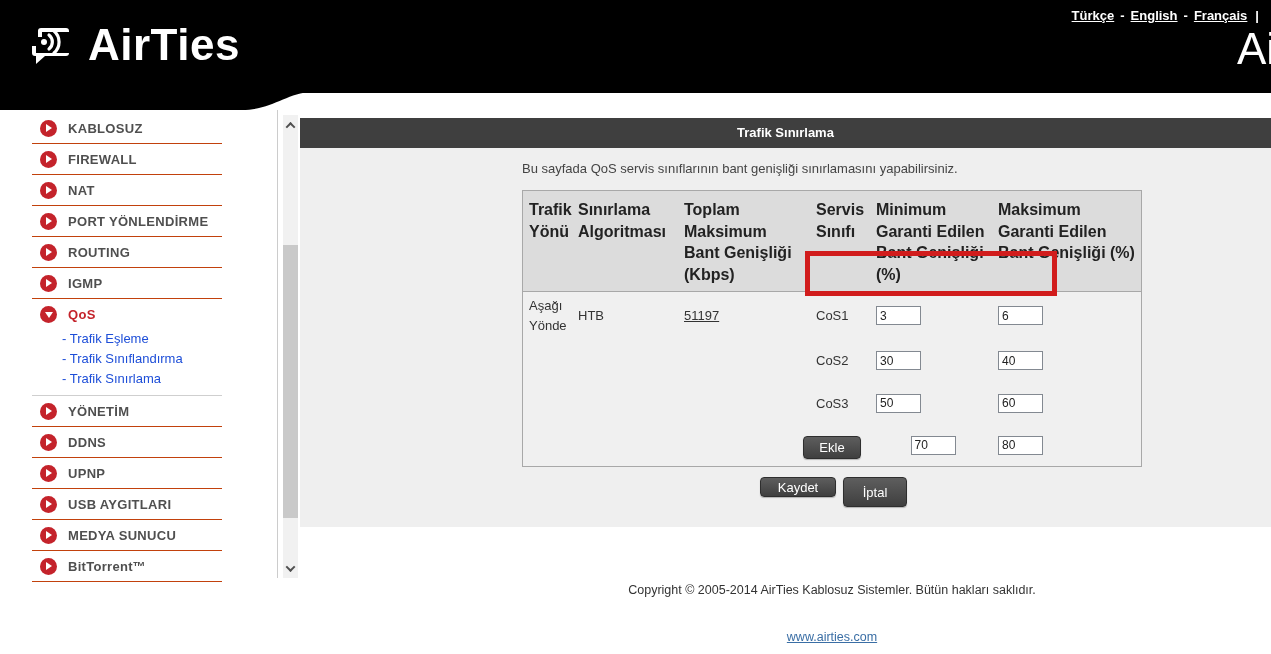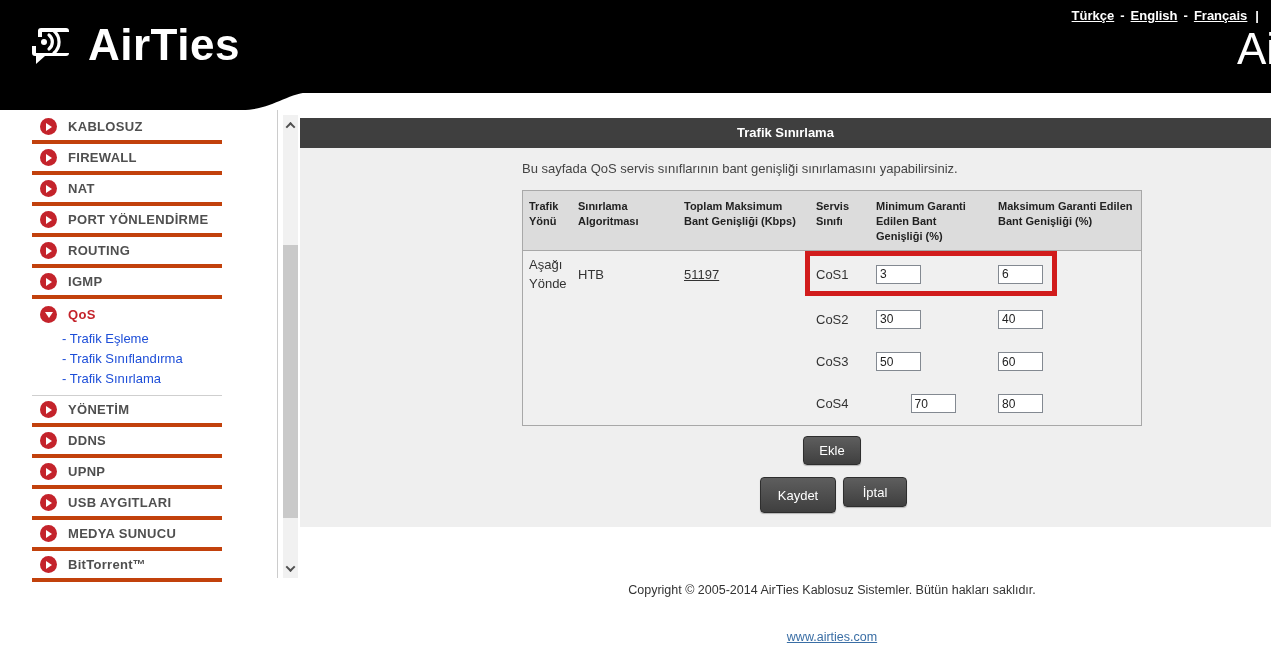--- a/index.html
+++ b/index.html
@@ -13,21 +13,21 @@
   .logo { position:absolute; left:28px; top:20px; display:flex; align-items:center; gap:14px; }
   .logo-text { color:#fff; font-size:44px; font-weight:600; letter-spacing:0.5px; }
   .langbar { position:absolute; top:8px; right:12px; color:#fff; font-size:13px; font-weight:bold; }
   .langbar a { color:#fff; text-decoration:underline; cursor:pointer; }
   .langbar .sep { margin:0 6px; text-decoration:none; }
   .langbar .pipe { margin-left:8px; }
   .model-text { position:absolute; left:1237px; top:24px; color:#fff; font-size:44px; white-space:nowrap; }
 
   
   .sidebar { position:absolute; left:32px; top:113px; width:190px; }
-  .nav-item { height:31px; display:flex; align-items:center; border-bottom:4px solid #c2410c; cursor:pointer; }
+  .nav-item { height:31px; display:flex; align-items:center; border-bottom:1px solid #c2410c; cursor:pointer; }
   .nav-icon { width:17px; height:17px; min-width:17px; border-radius:50%; background:#c4232b; margin-left:8px; margin-right:11px; position:relative; }
   .nav-icon .tri-right { position:absolute; left:6px; top:4.5px; width:0; height:0; border-left:6px solid #fff; border-top:4px solid transparent; border-bottom:4px solid transparent; }
   .nav-icon .tri-down { position:absolute; left:4.5px; top:6px; width:0; height:0; border-top:6px solid #fff; border-left:4px solid transparent; border-right:4px solid transparent; }
   .nav-label { font-size:13px; font-weight:bold; color:#4f4f4f; letter-spacing:0.3px; }
   .nav-item.active .nav-label { color:#c4232b; }
   .nav-item.no-border { border-bottom:none; height:30px; }
   .submenu { border-bottom:1px solid #cfcfcf; padding-bottom:6px; }
   .subitem { height:20px; line-height:20px; padding-left:30px; font-size:13px; color:#1d4ed8; cursor:pointer; }
   .side-divider { position:absolute; left:277px; top:110px; width:1px; height:468px; background:#ccc; }
 
@@ -40,33 +40,33 @@
   .chev.down { transform:rotate(225deg) translate(1px,1px); }
   .sb-thumb { position:absolute; left:0; top:130px; width:15px; height:273px; background:#c9c9c9; cursor:pointer; }
 
   
   .content-bg { position:absolute; left:300px; top:118px; width:971px; height:409px; background:#efefef; }
   .titlebar { position:absolute; left:300px; top:118px; width:971px; height:30px; background:#3f3f3f; color:#fff; font-size:13px; font-weight:bold; text-align:center; line-height:30px; }
   .desc { position:absolute; left:522px; top:161px; font-size:13px; color:#444; }
 
   .qtable { position:absolute; left:522px; top:190px; width:620px; border:1px solid #a8a8a8; }
   .qhead { display:grid; grid-template-columns:47px 106px 132px 60px 122px 1fr; background:#dcdcdc; border-bottom:1px solid #a8a8a8; }
-  .qhead > div { padding:8px 4px 6px 8px; font-size:11px; font-weight:bold; color:#222; line-height:1.35; }
+  .qhead > div { padding:8px 4px 6px 8px; font-size:16px; font-weight:bold; color:#222; line-height:1.35; }
   .qhead > div:first-child { padding-left:6px; }
   .qbody { display:grid; grid-template-columns:47px 106px 132px 60px 122px 1fr; grid-template-rows:47px 43px 42px 42px; background:#f0f0f0; }
   .qcell { display:flex; align-items:center; padding-left:8px; font-size:13px; color:#333; }
   .qcell.first { padding-left:6px; line-height:1.5; }
   .qinput { width:45px; height:19px; border:1px solid #838991; background:#fff; font-family:"Liberation Sans", sans-serif; font-size:12px; color:#222; padding:0 3px; }
 
   .highlight-box { position:absolute; left:805px; top:251px; width:252px; height:45px; border:5px solid #d11c1c; pointer-events:none; }
 
   
   .btn { display:inline-block; border:1px solid #2e2e2e; border-radius:4px; background:linear-gradient(#5e5e5e,#3f3f3f); color:#fff; font-family:"Liberation Sans", sans-serif; font-size:13px; text-align:center; cursor:pointer; box-shadow:0 1px 1px rgba(0,0,0,0.25); }
-  .btn-add { position:absolute; left:803px; top:436px; width:58px; height:29px; }
-  .btn-save { position:absolute; left:760px; top:477px; width:76px; height:36px; }
+  .btn-add { position:absolute; left:803px; top:436px; width:58px; height:23px; }
+  .btn-save { position:absolute; left:760px; top:477px; width:76px; height:20px; }
   .btn-cancel { position:absolute; left:843px; top:477px; width:64px; height:30px; }
 
   
   .footer-copy { position:absolute; left:522px; top:583px; width:620px; text-align:center; font-size:12.5px; color:#333; }
   .footer-link { position:absolute; left:522px; top:630px; width:620px; text-align:center; font-size:12.5px; }
   .footer-link a { color:#3a6ea5; text-decoration:underline; cursor:pointer; }
 </style>
 </head>
 <body>
 

